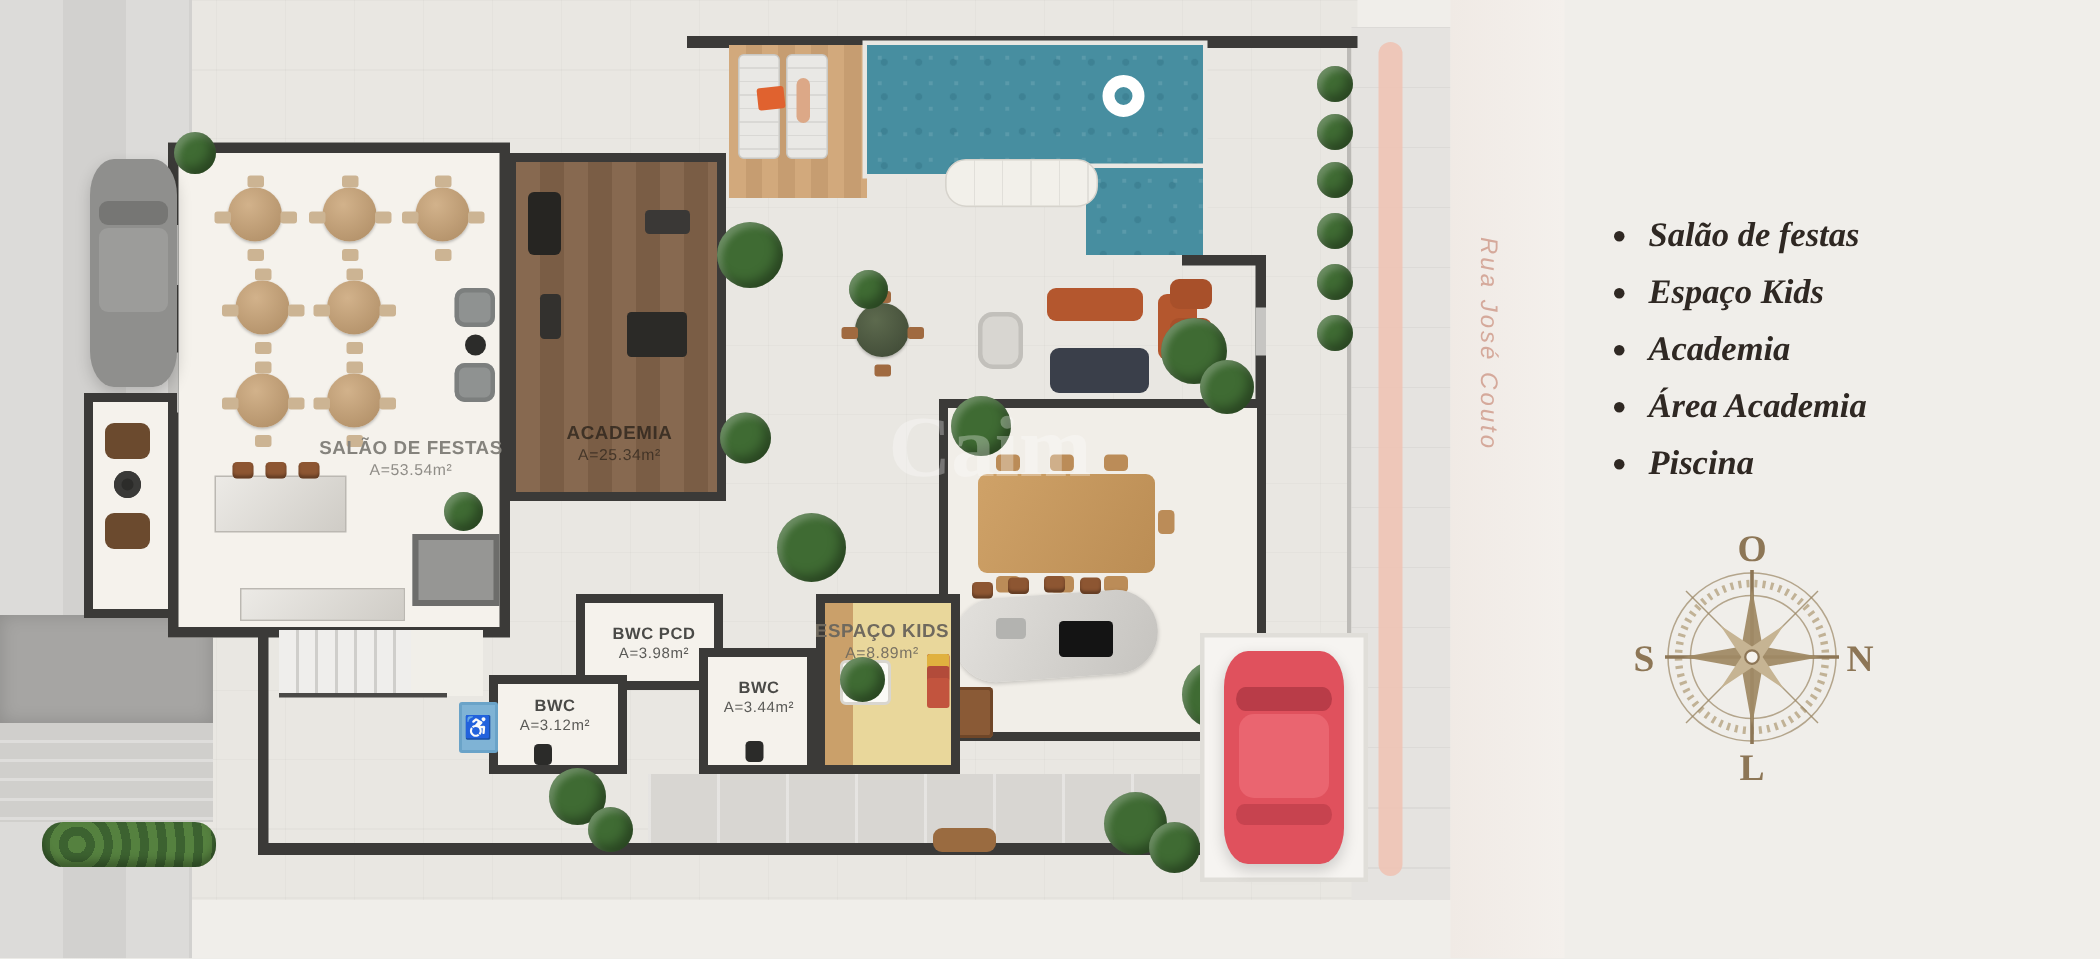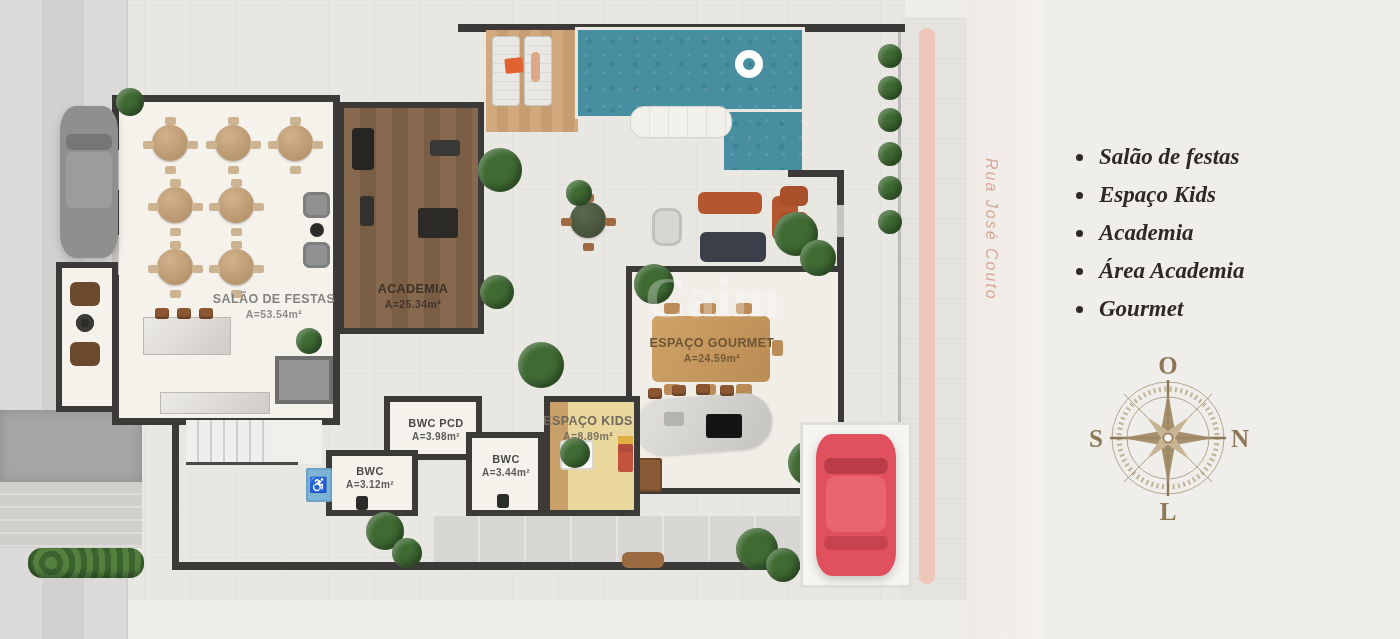--- a/index.html
+++ b/index.html
@@ -45,28 +45,28 @@
       background-image:repeating-linear-gradient(180deg,transparent 0 8px,rgba(0,0,0,.07) 8px 9px);}
   
   .plant{border-radius:50%;background:radial-gradient(circle at 35% 32%,#86ae5e,#4470355 60%,#2f5527);
       background-color:#3f6b33;box-shadow:inset -4px -4px 7px rgba(0,0,0,.35),inset 3px 3px 5px rgba(255,255,255,.25);}
   .hedge{border-radius:14px;background:repeating-radial-gradient(circle at 20% 50%,#55813f 0 6px,#3c6230 6px 12px);box-shadow:inset 0 -4px 6px rgba(0,0,0,.3);}
   
   .car{border-radius:16px/24px;box-shadow:0 4px 10px rgba(0,0,0,.18);}
   
   .lbl{transform:translate(-50%,-50%);text-align:center;font-weight:700;font-size:12.5px;letter-spacing:.4px;
        color:#85837d;line-height:1.25;white-space:nowrap;z-index:30;}
-  .lbl .area{display:block;font-weight:700;font-size:10.5px;opacity:.9;}
+  .lbl .area{display:block;font-weight:400;font-size:10.5px;opacity:.9;}
   .lbl.on-wood{color:rgba(45,36,27,.8);}
   .lbl.on-tan{color:#6d5436;}
   .lbl.kids{color:#6f695e;}
   .lbl.small{font-size:11px;color:#4a4a47;}
   .lbl.small .area{font-size:10px;}
   .watermark{z-index:40;text-align:center;color:rgba(255,255,255,.55);opacity:.55;font-family:"Liberation Serif",serif;pointer-events:none;}
-  .watermark .w1{font-size:58px;font-weight:700;line-height:.9;text-align:right;}
+  .watermark .w1{font-size:58px;font-weight:700;line-height:.9;}
   .watermark .w2{font-size:30px;letter-spacing:8px;}
   .street-label{writing-mode:vertical-rl;font-style:italic;font-size:16px;letter-spacing:2px;color:#d5a99b;}
   
   .legend{display:flex;flex-direction:column;gap:12px;}
   .legend-item{display:flex;align-items:center;gap:16px;}
   .legend-dot{width:7px;height:7px;border-radius:50%;background:#2f2823;flex:0 0 auto;}
   .legend-text{font-family:"Liberation Serif",serif;font-style:italic;font-weight:600;font-size:23px;color:#2f2823;}
   .acc-sign{background:#7fb3d5;border:2px solid #6aa3c8;color:#fff;font-size:15px;display:flex;align-items:center;justify-content:center;border-radius:2px;}
 </style>
 </head>
@@ -164,24 +164,20 @@
   <span class="abs" style="left:736px;top:384px;width:16px;height:11px;background:#bb8c58;border-radius:3px;"></span>
   <span class="abs" style="left:772px;top:340px;width:11px;height:16px;background:#bb8c58;border-radius:3px;"></span>
   <div class="abs island" style="left:636px;top:396px;width:136px;height:56px;"></div>
   <div class="abs" style="left:706px;top:414px;width:36px;height:24px;background:#141414;border-radius:3px;"></div>
   <div class="abs" style="left:664px;top:412px;width:20px;height:14px;background:#b3b3b0;border-radius:3px;"></div>
   <span class="abs stool" style="left:648px;top:388px;"></span>
   <span class="abs stool" style="left:672px;top:385px;"></span>
   <span class="abs stool" style="left:696px;top:384px;"></span>
   <span class="abs stool" style="left:720px;top:385px;"></span>
   <div class="abs" style="left:636px;top:458px;width:26px;height:34px;background:#8a5a36;border-radius:3px;box-shadow:inset 0 0 0 2px #6f4628;"></div>
-  <div class="abs lbl on-tan" style="left:712px;top:350px;">
-    <span>ESPAÇO GOURMET</span>
-    <span class="area">A=24.59m²</span>
-  </div>
 
   <div class="abs room" style="left:384px;top:396px;width:98px;height:64px;"></div>
   <div class="abs room" style="left:466px;top:432px;width:78px;height:84px;"></div>
   <div class="abs room" style="left:326px;top:450px;width:92px;height:66px;"></div>
   <div class="abs room kids-floor" style="left:544px;top:396px;width:96px;height:120px;"></div>
   <div class="abs" style="left:560px;top:440px;width:30px;height:26px;background:#fbfaf7;border:2px solid #d9d6cf;border-radius:4px;"></div>
   <div class="abs" style="left:618px;top:436px;width:15px;height:36px;background:#c2543e;box-shadow:inset 0 8px 0 #e0b13f,inset 0 16px 0 #b24b3a;border-radius:2px;"></div>
   <div class="abs" style="left:497px;top:494px;width:12px;height:14px;background:#2b2b29;border-radius:3px;"></div>
   <div class="abs" style="left:356px;top:496px;width:12px;height:14px;background:#2b2b29;border-radius:3px;"></div>
   <div class="abs stairs" style="left:186px;top:420px;width:88px;height:44px;"></div>
@@ -273,21 +269,21 @@
     <div class="legend-item">
       <span class="legend-dot"></span>
       <span class="legend-text">Academia</span>
     </div>
     <div class="legend-item">
       <span class="legend-dot"></span>
       <span class="legend-text">Área Academia</span>
     </div>
     <div class="legend-item">
       <span class="legend-dot"></span>
-      <span class="legend-text">Gourmet</span>
+      <span class="legend-text">Piscina</span>
     </div>
   </div>
 
   <svg class="abs" style="left:1078px;top:348px;" width="180" height="180" viewBox="-90 -90 180 180">
     <g stroke="#9a8664" fill="none">
       <circle r="56" stroke-width="1" opacity=".7"></circle>
       <circle r="49" stroke-width="5" stroke="#b5a381" stroke-dasharray="2 3.4" opacity=".8"></circle>
       <circle r="41" stroke-width="1" opacity=".7"></circle>
       <line x1="0" y1="-58" x2="0" y2="58" stroke-width="2.4" stroke="#8d7656"></line>
       <line x1="-58" y1="0" x2="58" y2="0" stroke-width="2.4" stroke="#8d7656"></line>

